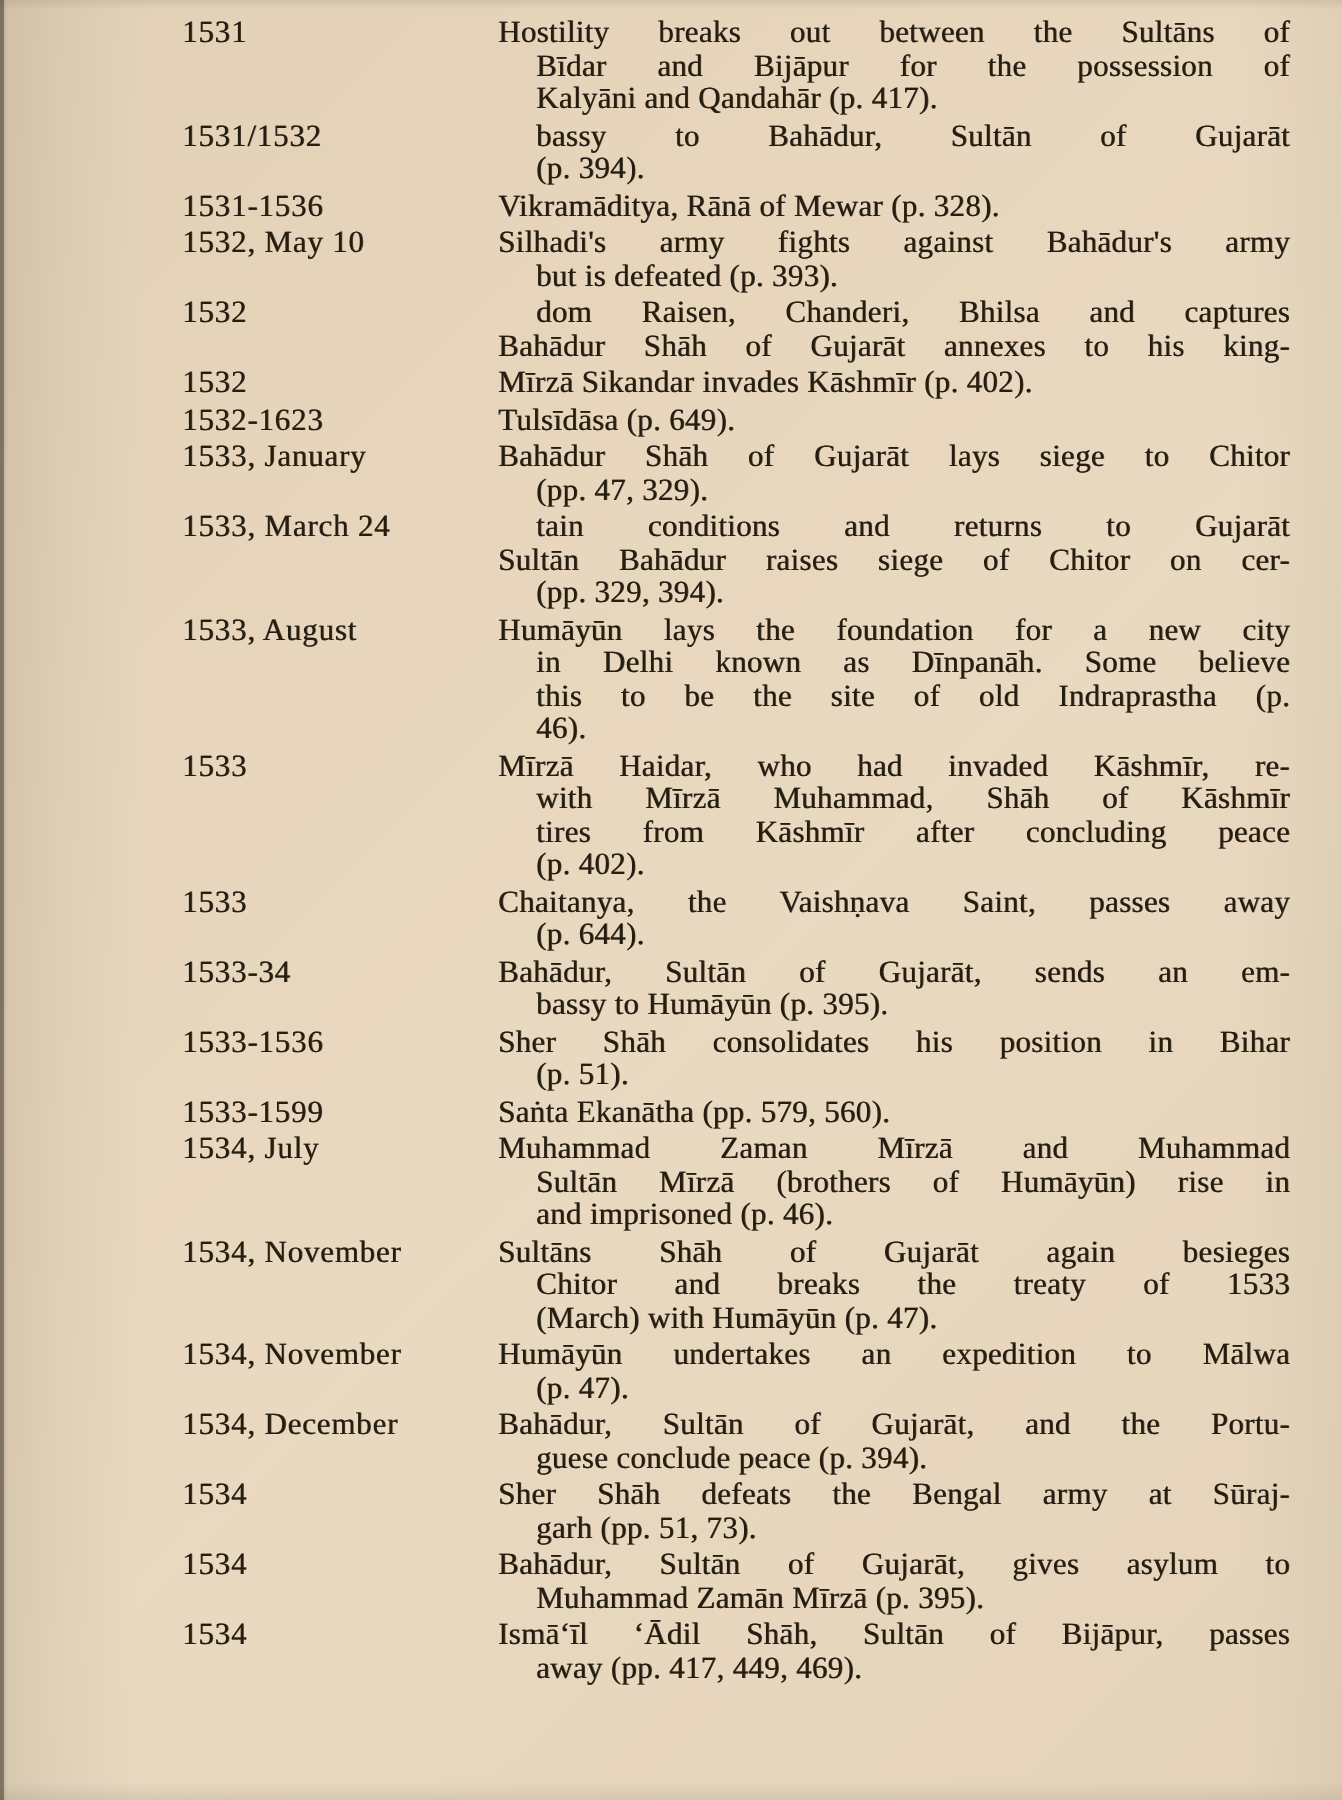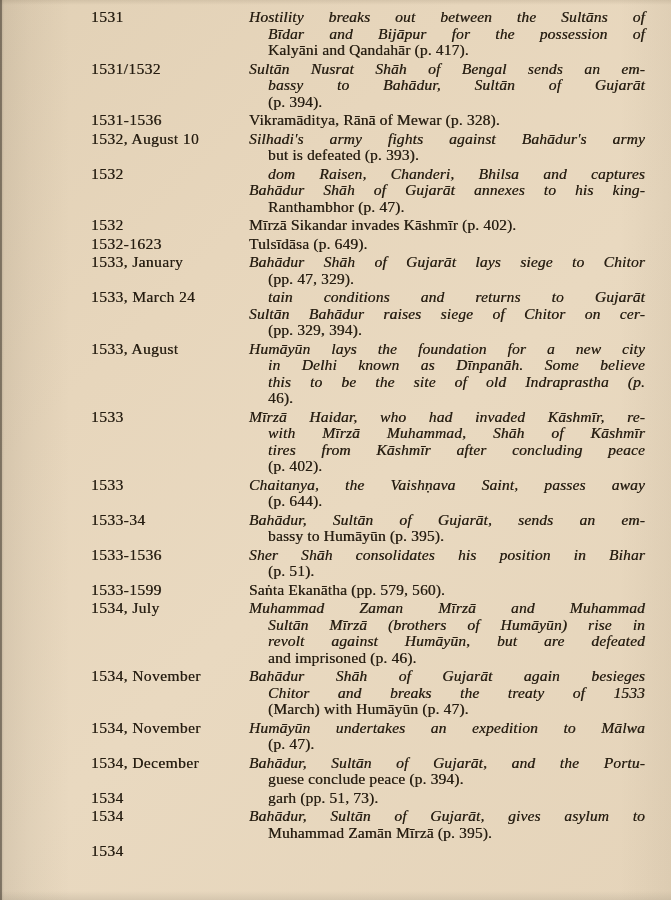--- a/index.html
+++ b/index.html
@@ -55,68 +55,65 @@
   .line {
     letter-spacing: 0.15px;
     text-align: left;
   }
   .line.cont {
     padding-left: 19px;
   }
   .line.just {
     text-align: justify;
     text-align-last: justify;
-    font-style: italic;
   }
 </style>
 </head>
 <body>
 
 <div class="scan">
   <div class="edge-line"></div>
   <div class="page-body">
   <div class="entry">
     <div class="date">1531</div>
     <div class="desc">
           <div class="line just">Hostility breaks out between the Sultāns of</div>
           <div class="line cont just">Bīdar and Bijāpur for the possession of</div>
           <div class="line cont">Kalyāni and Qandahār (p. 417).</div>
         </div>
   </div>
 
   <div class="entry">
     <div class="date">1531/1532</div>
     <div class="desc">
-          <div class="line just">Sultān Nusrat Shāh of Bengal sends an em-</div>
           <div class="line cont just">bassy to Bahādur, Sultān of Gujarāt</div>
           <div class="line cont">(p. 394).</div>
         </div>
   </div>
 
   <div class="entry">
     <div class="date">1531-1536</div>
     <div class="desc">
           <div class="line">Vikramāditya, Rānā of Mewar (p. 328).</div>
         </div>
   </div>
 
   <div class="entry">
-    <div class="date">1532, August 10</div>
+    <div class="date">1532, May 10</div>
     <div class="desc">
           <div class="line just">Silhadi's army fights against Bahādur's army</div>
           <div class="line cont">but is defeated (p. 393).</div>
         </div>
   </div>
 
   <div class="entry">
     <div class="date">1532</div>
     <div class="desc">
           <div class="line cont just">dom Raisen, Chanderi, Bhilsa and captures</div>
           <div class="line just">Bahādur Shāh of Gujarāt annexes to his king-</div>
-          <div class="line cont">Ranthambhor (p. 47).</div>
         </div>
   </div>
 
   <div class="entry">
     <div class="date">1532</div>
     <div class="desc">
           <div class="line">Mīrzā Sikandar invades Kāshmīr (p. 402).</div>
         </div>
   </div>
 
@@ -193,29 +190,28 @@
     <div class="desc">
           <div class="line">Saṅta Ekanātha (pp. 579, 560).</div>
         </div>
   </div>
 
   <div class="entry">
     <div class="date">1534, July</div>
     <div class="desc">
           <div class="line just">Muhammad Zaman Mīrzā and Muhammad</div>
           <div class="line cont just">Sultān Mīrzā (brothers of Humāyūn) rise in</div>
-          <div class="line cont just">revolt against Humāyūn, but are defeated</div>
           <div class="line cont">and imprisoned (p. 46).</div>
         </div>
   </div>
 
   <div class="entry">
     <div class="date">1534, November</div>
     <div class="desc">
-          <div class="line just">Bahādur Shāh of Gujarāt again besieges</div>
+          <div class="line just">Sultāns Shāh of Gujarāt again besieges</div>
           <div class="line cont just">Chitor and breaks the treaty of 1533</div>
           <div class="line cont">(March) with Humāyūn (p. 47).</div>
         </div>
   </div>
 
   <div class="entry">
     <div class="date">1534, November</div>
     <div class="desc">
           <div class="line just">Humāyūn undertakes an expedition to Mālwa</div>
           <div class="line cont">(p. 47).</div>
@@ -226,29 +222,34 @@
     <div class="date">1534, December</div>
     <div class="desc">
           <div class="line just">Bahādur, Sultān of Gujarāt, and the Portu-</div>
           <div class="line cont">guese conclude peace (p. 394).</div>
         </div>
   </div>
 
   <div class="entry">
     <div class="date">1534</div>
     <div class="desc">
+          <div class="line just">Sher Shāh defeats the Bengal army at Sūraj-</div>
           <div class="line cont">garh (pp. 51, 73).</div>
         </div>
   </div>
 
   <div class="entry">
     <div class="date">1534</div>
     <div class="desc">
           <div class="line just">Bahādur, Sultān of Gujarāt, gives asylum to</div>
           <div class="line cont">Muhammad Zamān Mīrzā (p. 395).</div>
         </div>
   </div>
 
   <div class="entry">
     <div class="date">1534</div>
+    <div class="desc">
+          <div class="line just">Ismā‘īl ‘Ādil Shāh, Sultān of Bijāpur, passes</div>
+          <div class="line cont">away (pp. 417, 449, 469).</div>
+        </div>
   </div>
 </div>
 </div>
 
 </body></html>

